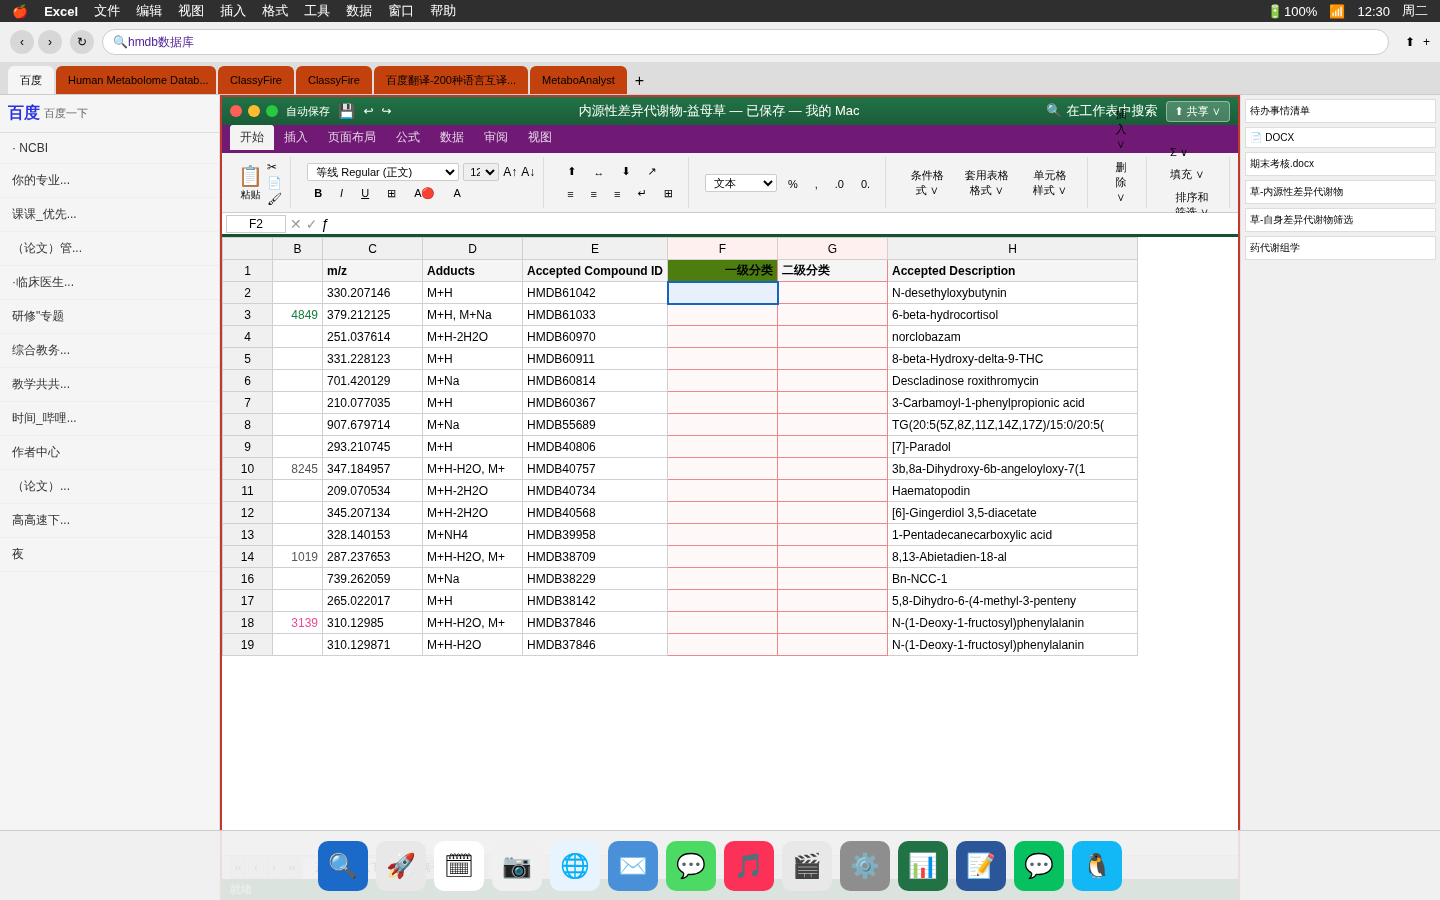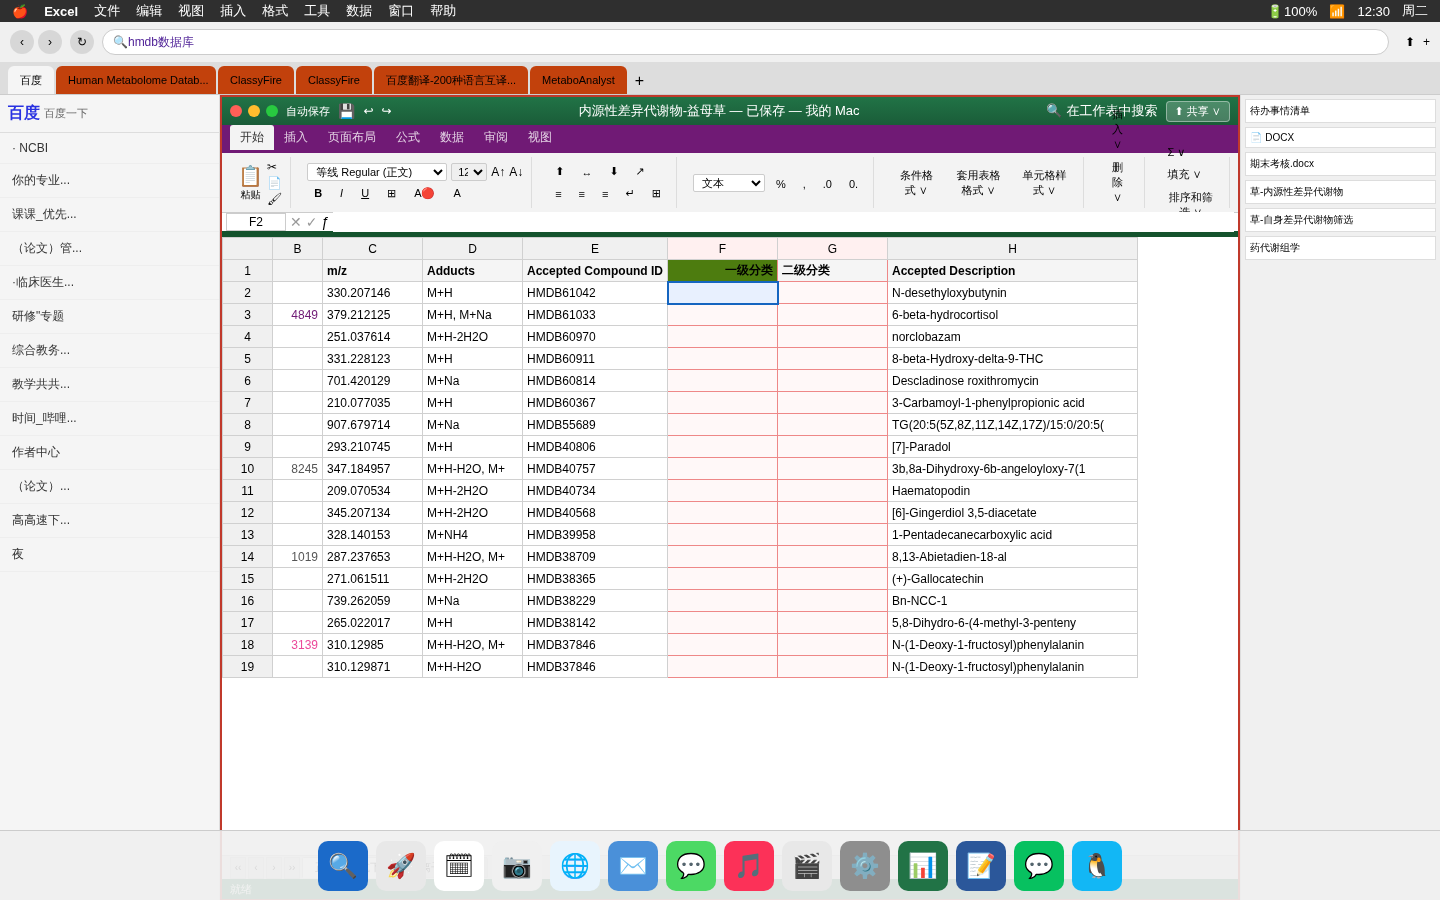--- a/index.html
+++ b/index.html
@@ -182,21 +182,21 @@
       display: flex;
       align-items: center;
       gap: 2px;
     }
 
     
     .formula-bar {
       display: flex;
       align-items: center;
       height: 24px;
-      border-bottom: 6px solid #14532d;
+      border-bottom: 3px solid #14532d;
       padding: 0 4px;
       gap: 4px;
       background: white;
     }
     .formula-input {
       flex: 1;
       height: 20px;
       border: none;
       outline: none;
       font-size: 12px;
@@ -510,21 +510,21 @@
         </div>
         <div style="display:flex;flex-direction:column;gap:2px">
           <span style="font-size:12px;cursor:pointer">✂</span>
           <span style="font-size:12px;cursor:pointer">📄</span>
           <span style="font-size:12px;cursor:pointer">🖌</span>
         </div>
       </div>
       <div class="ribbon-group">
         <div style="display:flex;flex-direction:column;gap:3px">
           <div style="display:flex;gap:4px;align-items:center">
-            <select class="format-dropdown" style="width:140px">
+            <select class="format-dropdown" style="width:152px">
               <option>等线 Regular (正文)</option>
             </select>
             <select class="font-size-input">
               <option>12</option>
             </select>
             <span style="cursor:pointer;font-size:12px">A↑</span>
             <span style="cursor:pointer;font-size:12px">A↓</span>
           </div>
           <div style="display:flex;gap:4px;align-items:center">
             <button class="ribbon-btn" style="font-weight:bold">B</button>
@@ -626,21 +626,21 @@
               <td style="text-align: right; color: rgb(85, 85, 85);"></td>
               <td>330.207146</td>
               <td>M+H</td>
               <td>HMDB61042</td>
               <td style="background: rgb(232, 240, 254); border: 2px solid rgb(21, 101, 192);"></td>
               <td style="background: rgb(255, 248, 248); border: 1px solid rgb(238, 136, 136);"></td>
               <td>N-desethyloxybutynin</td>
             </tr>
             <tr>
               <td class="row-header">3</td>
-              <td style="text-align: right; color: #701a75;">4849</td>
+              <td style="text-align: right; color: #15803d;">4849</td>
               <td>379.212125</td>
               <td>M+H, M+Na</td>
               <td>HMDB61033</td>
               <td style="background: rgb(255, 248, 248); border: 1px solid rgb(238, 136, 136);"></td>
               <td style="background: rgb(255, 248, 248); border: 1px solid rgb(238, 136, 136);"></td>
               <td>6-beta-hydrocortisol</td>
             </tr>
             <tr>
               <td class="row-header">4</td>
               <td style="text-align: right; color: rgb(85, 85, 85);"></td>
@@ -743,30 +743,20 @@
             </tr>
             <tr>
               <td class="row-header">14</td>
               <td style="text-align: right; color: rgb(85, 85, 85);">1019</td>
               <td>287.237653</td>
               <td>M+H-H2O, M+</td>
               <td>HMDB38709</td>
               <td style="background: rgb(255, 248, 248); border: 1px solid rgb(238, 136, 136);"></td>
               <td style="background: rgb(255, 248, 248); border: 1px solid rgb(238, 136, 136);"></td>
               <td>8,13-Abietadien-18-al</td>
-            </tr>
-            <tr>
-              <td class="row-header">15</td>
-              <td style="text-align: right; color: rgb(85, 85, 85);"></td>
-              <td>271.061511</td>
-              <td>M+H-2H2O</td>
-              <td>HMDB38365</td>
-              <td style="background: rgb(255, 248, 248); border: 1px solid rgb(238, 136, 136);"></td>
-              <td style="background: rgb(255, 248, 248); border: 1px solid rgb(238, 136, 136);"></td>
-              <td>(+)-Gallocatechin</td>
             </tr>
             <tr>
               <td class="row-header">16</td>
               <td style="text-align: right; color: rgb(85, 85, 85);"></td>
               <td>739.262059</td>
               <td>M+Na</td>
               <td>HMDB38229</td>
               <td style="background: rgb(255, 248, 248); border: 1px solid rgb(238, 136, 136);"></td>
               <td style="background: rgb(255, 248, 248); border: 1px solid rgb(238, 136, 136);"></td>
               <td>Bn-NCC-1</td>

